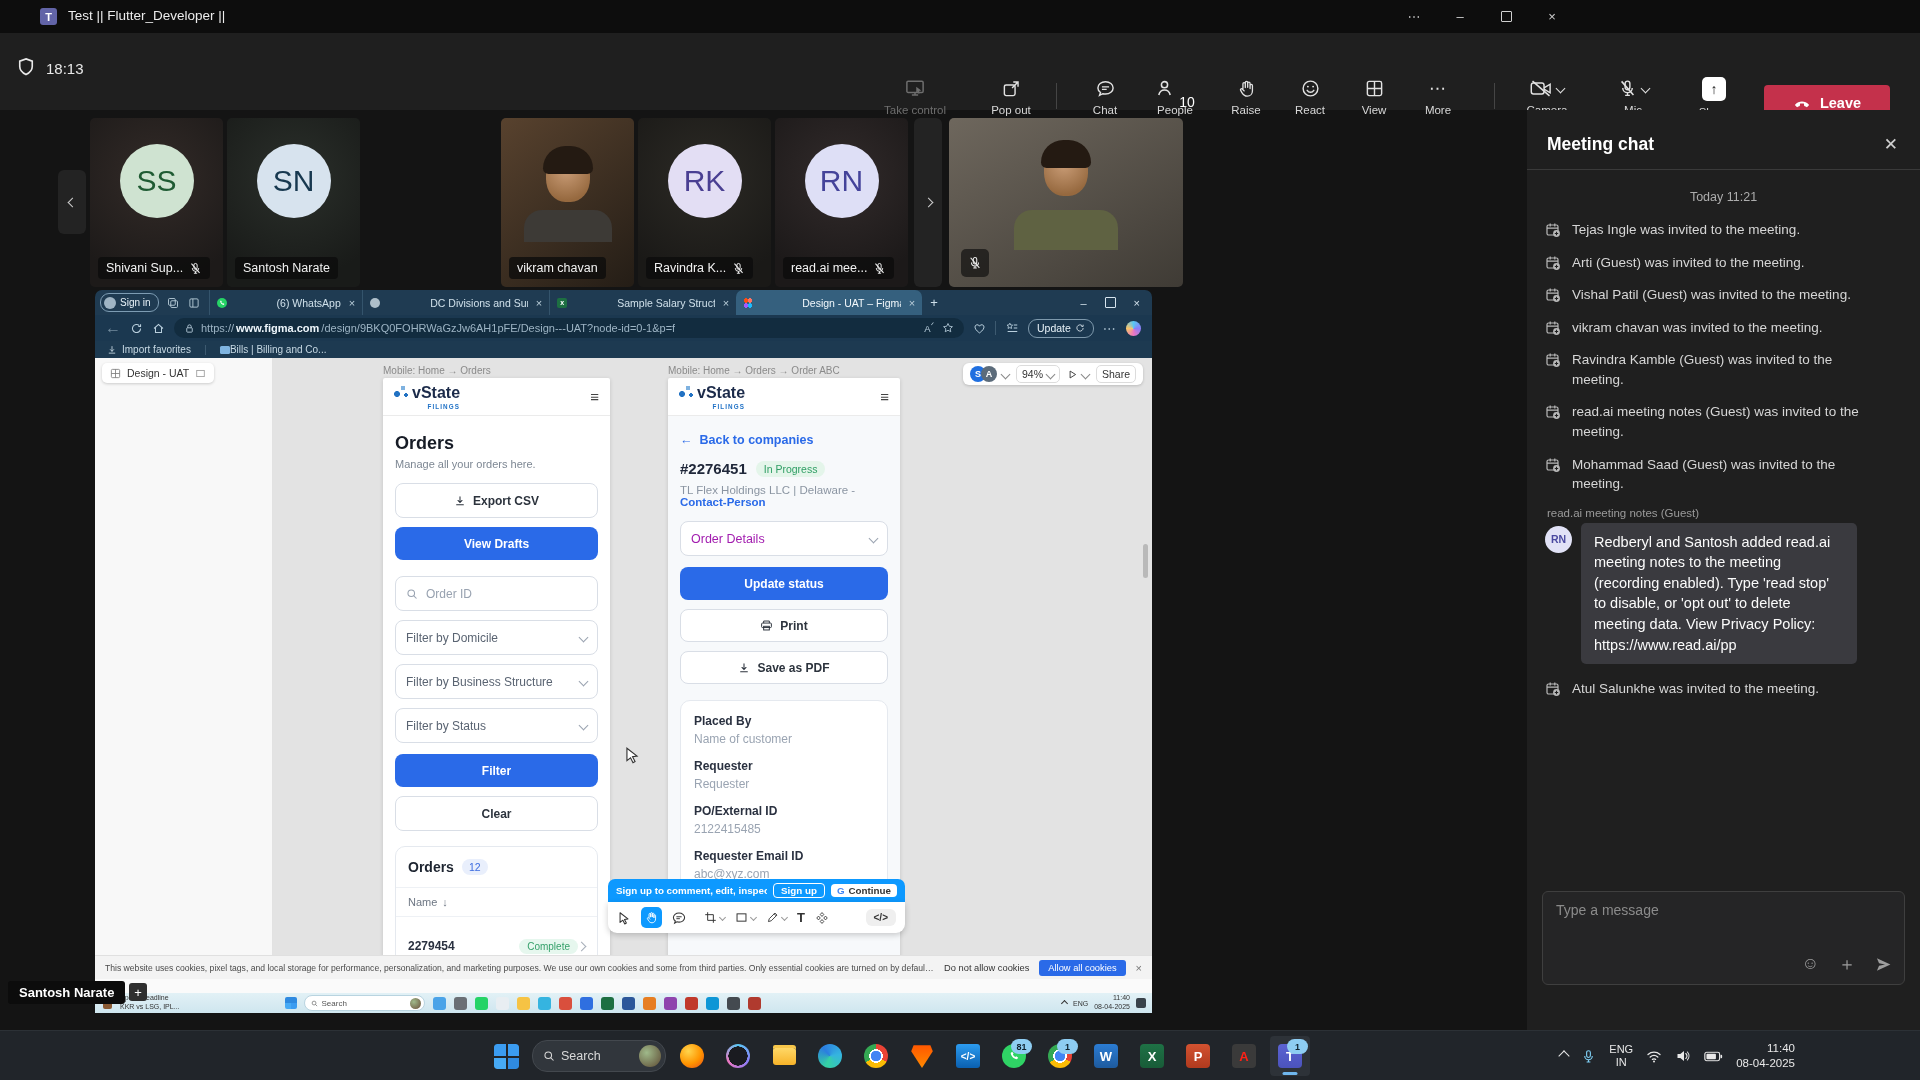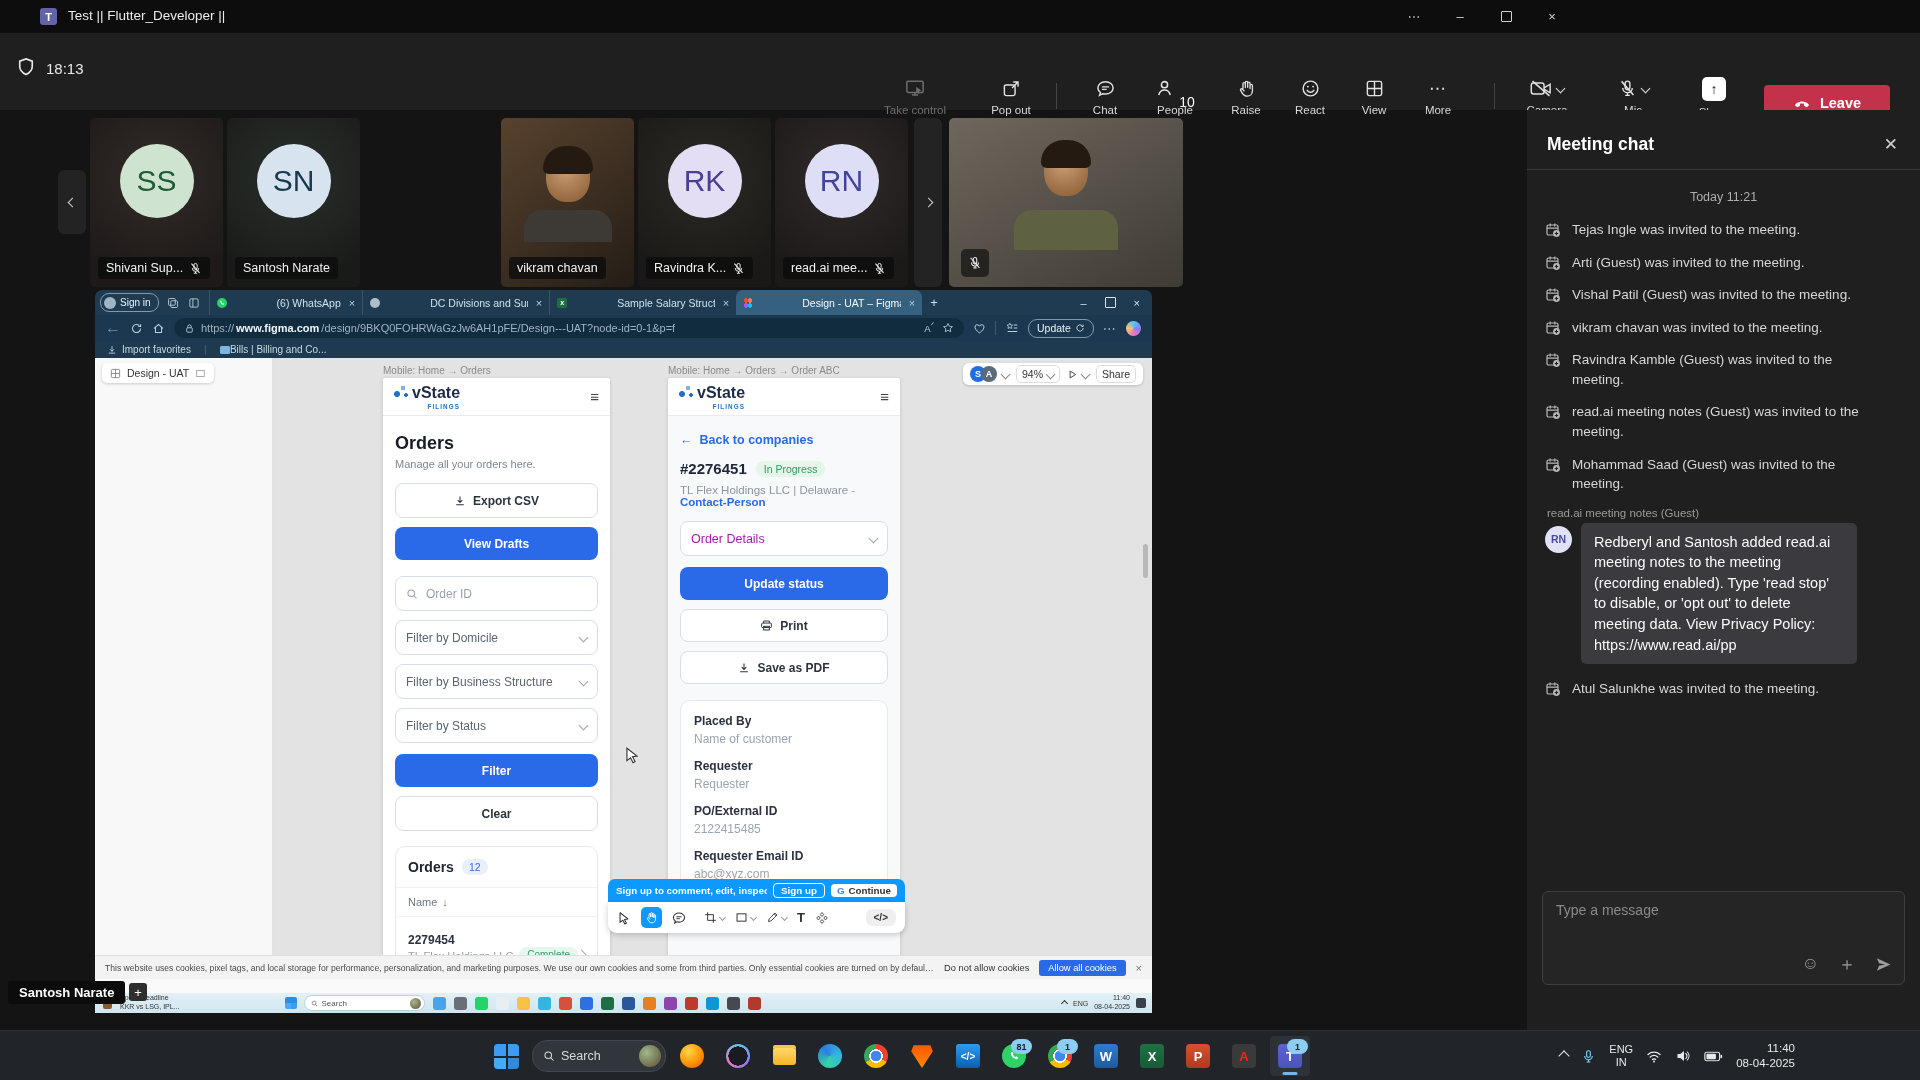--- a/index.html
+++ b/index.html
@@ -72,21 +72,21 @@
   .vsdots{width:14px;height:14px;background:radial-gradient(circle 3px at 3px 10px,#2272c3 95%,transparent),radial-gradient(circle 2.4px at 9px 4px,#7fb2e0 95%,transparent),radial-gradient(circle 2px at 12px 11px,#2272c3 95%,transparent);}
   .vsname{font-size:16px;font-weight:bold;color:#1c2b4a;line-height:14px;}
   .vssub{font-size:6.3px;font-weight:bold;color:#1f71c6;letter-spacing:1.1px;text-align:right;margin-top:1px;}
   .fbody{padding:0 12px;}
   .fbtn{height:33px;border-radius:8px;display:flex;align-items:center;justify-content:center;gap:7px;font-size:12px;font-weight:bold;}
   .fbtn.line{border:1px solid #d9dee6;color:#2c333d;background:#fff;}
   .fbtn.blue{background:#2a6ae8;color:#fff;}
   .finput{height:33px;border:1px solid #d9dee6;border-radius:8px;display:flex;align-items:center;gap:8px;padding:0 10px;font-size:12px;color:#98a2b0;}
   .fsel{height:33px;border:1px solid #d9dee6;border-radius:8px;display:flex;align-items:center;justify-content:space-between;padding:0 10px;font-size:12px;color:#5a6472;}
   .ocard{border:1px solid #e5e9ef;border-radius:10px;margin-top:15px;}
-  .orow{display:flex;align-items:flex-end;justify-content:space-between;padding:16px 12px;border-top:1px solid #eef1f5;}
+  .orow{display:flex;align-items:flex-start;justify-content:space-between;padding:22px 12px;border-top:1px solid #eef1f5;}
   .pill-complete{background:#e6f7ee;color:#36a16b;font-size:10px;border-radius:9px;padding:2px 8px;}
   .pill-progress{background:#e4f5ea;color:#2f9e64;font-size:10.5px;border-radius:9px;padding:2px 8px;}
   .fbanner{position:absolute;left:513px;top:521px;width:297px;height:23px;background:#0d99ff;border-radius:7px 7px 0 0;display:flex;align-items:center;gap:6px;padding:0 8px;color:#fff;font-size:9.8px;font-weight:bold;box-sizing:border-box;}
   .ftoolbar{position:absolute;left:513px;top:544px;width:297px;height:31px;background:#fff;border-radius:0 0 9px 9px;box-shadow:0 2px 6px rgba(0,0,0,.2);display:flex;align-items:center;gap:10px;padding:0 9px;color:#333;box-sizing:border-box;}
   .handchip{width:21px;height:21px;background:#0d99ff;border-radius:5px;display:flex;align-items:center;justify-content:center;color:#fff;}
   .cookie{position:absolute;left:0;right:0;bottom:14px;height:23px;background:#f3f3f3;border-top:1px solid #e0e0e0;display:flex;align-items:center;gap:10px;padding:0 10px;font-size:8.6px;color:#4a4a4a;white-space:nowrap;overflow:hidden;}
   .whitestrip{position:absolute;left:0;right:0;bottom:0;height:14px;background:#fafafa;}
 
   
   .shtb{position:absolute;left:95px;top:993px;width:1057px;height:20px;background:linear-gradient(#e2f1f6,#cfe6ef);display:flex;align-items:center;font-size:7px;color:#333;}

